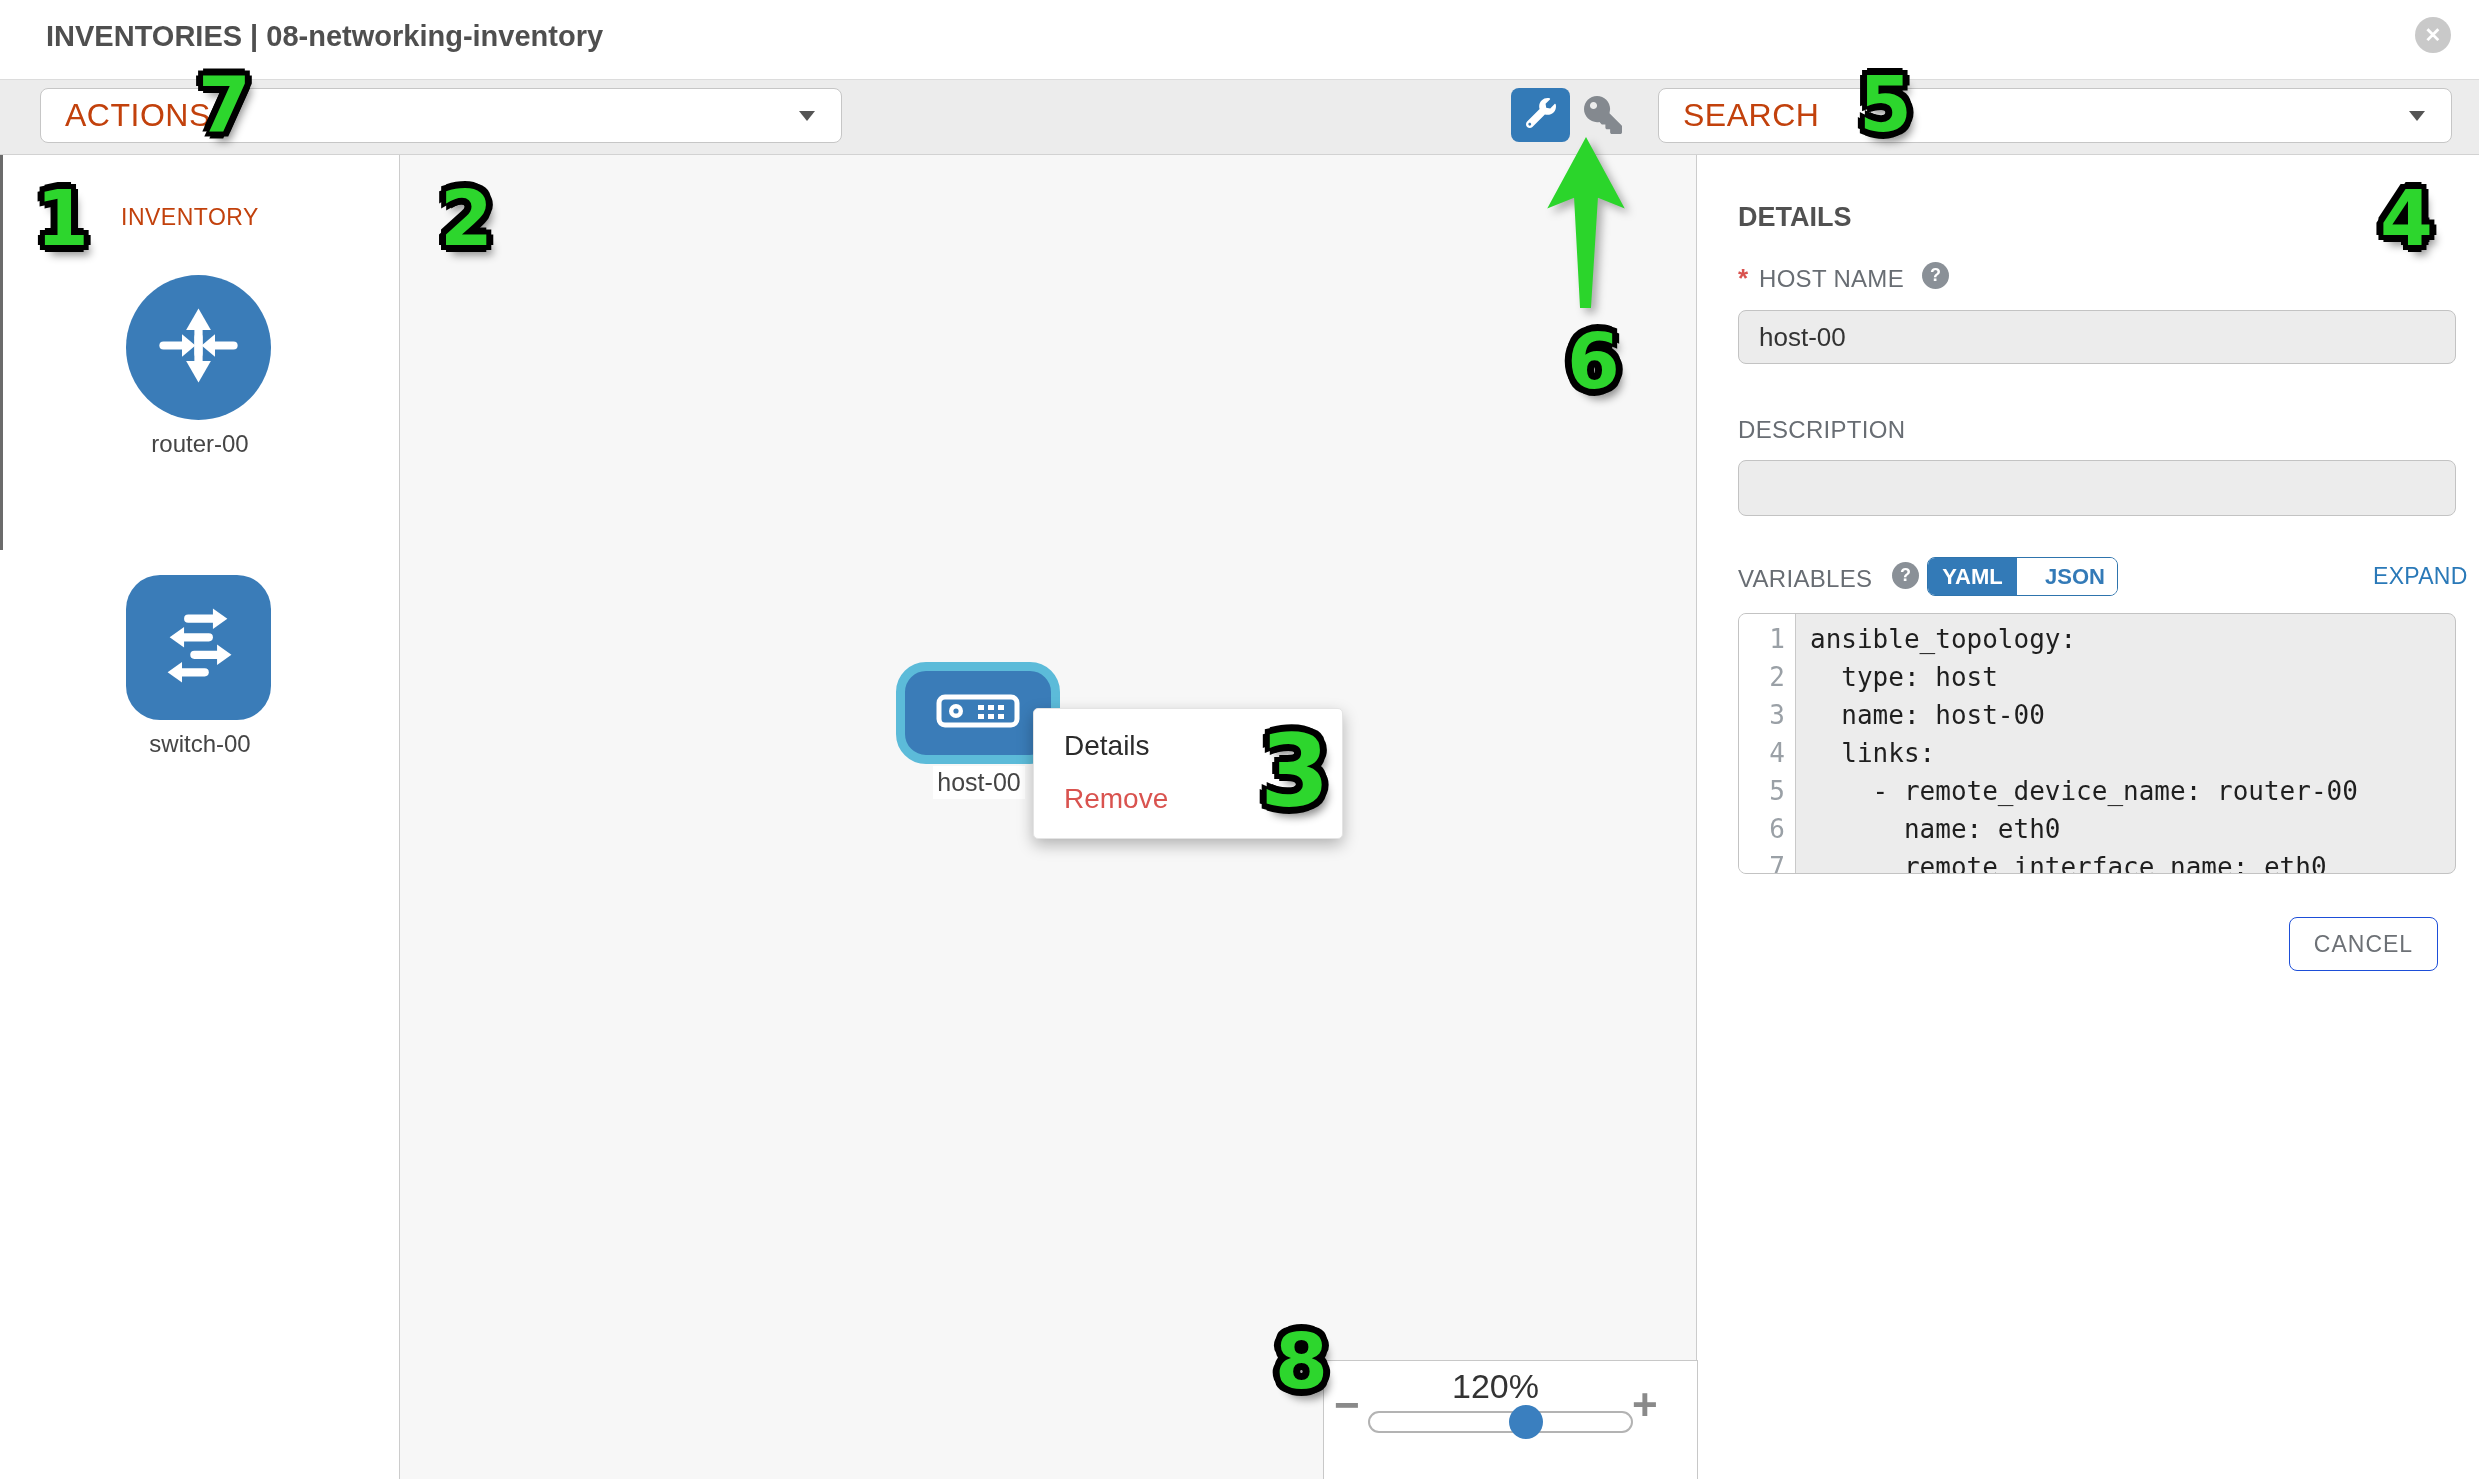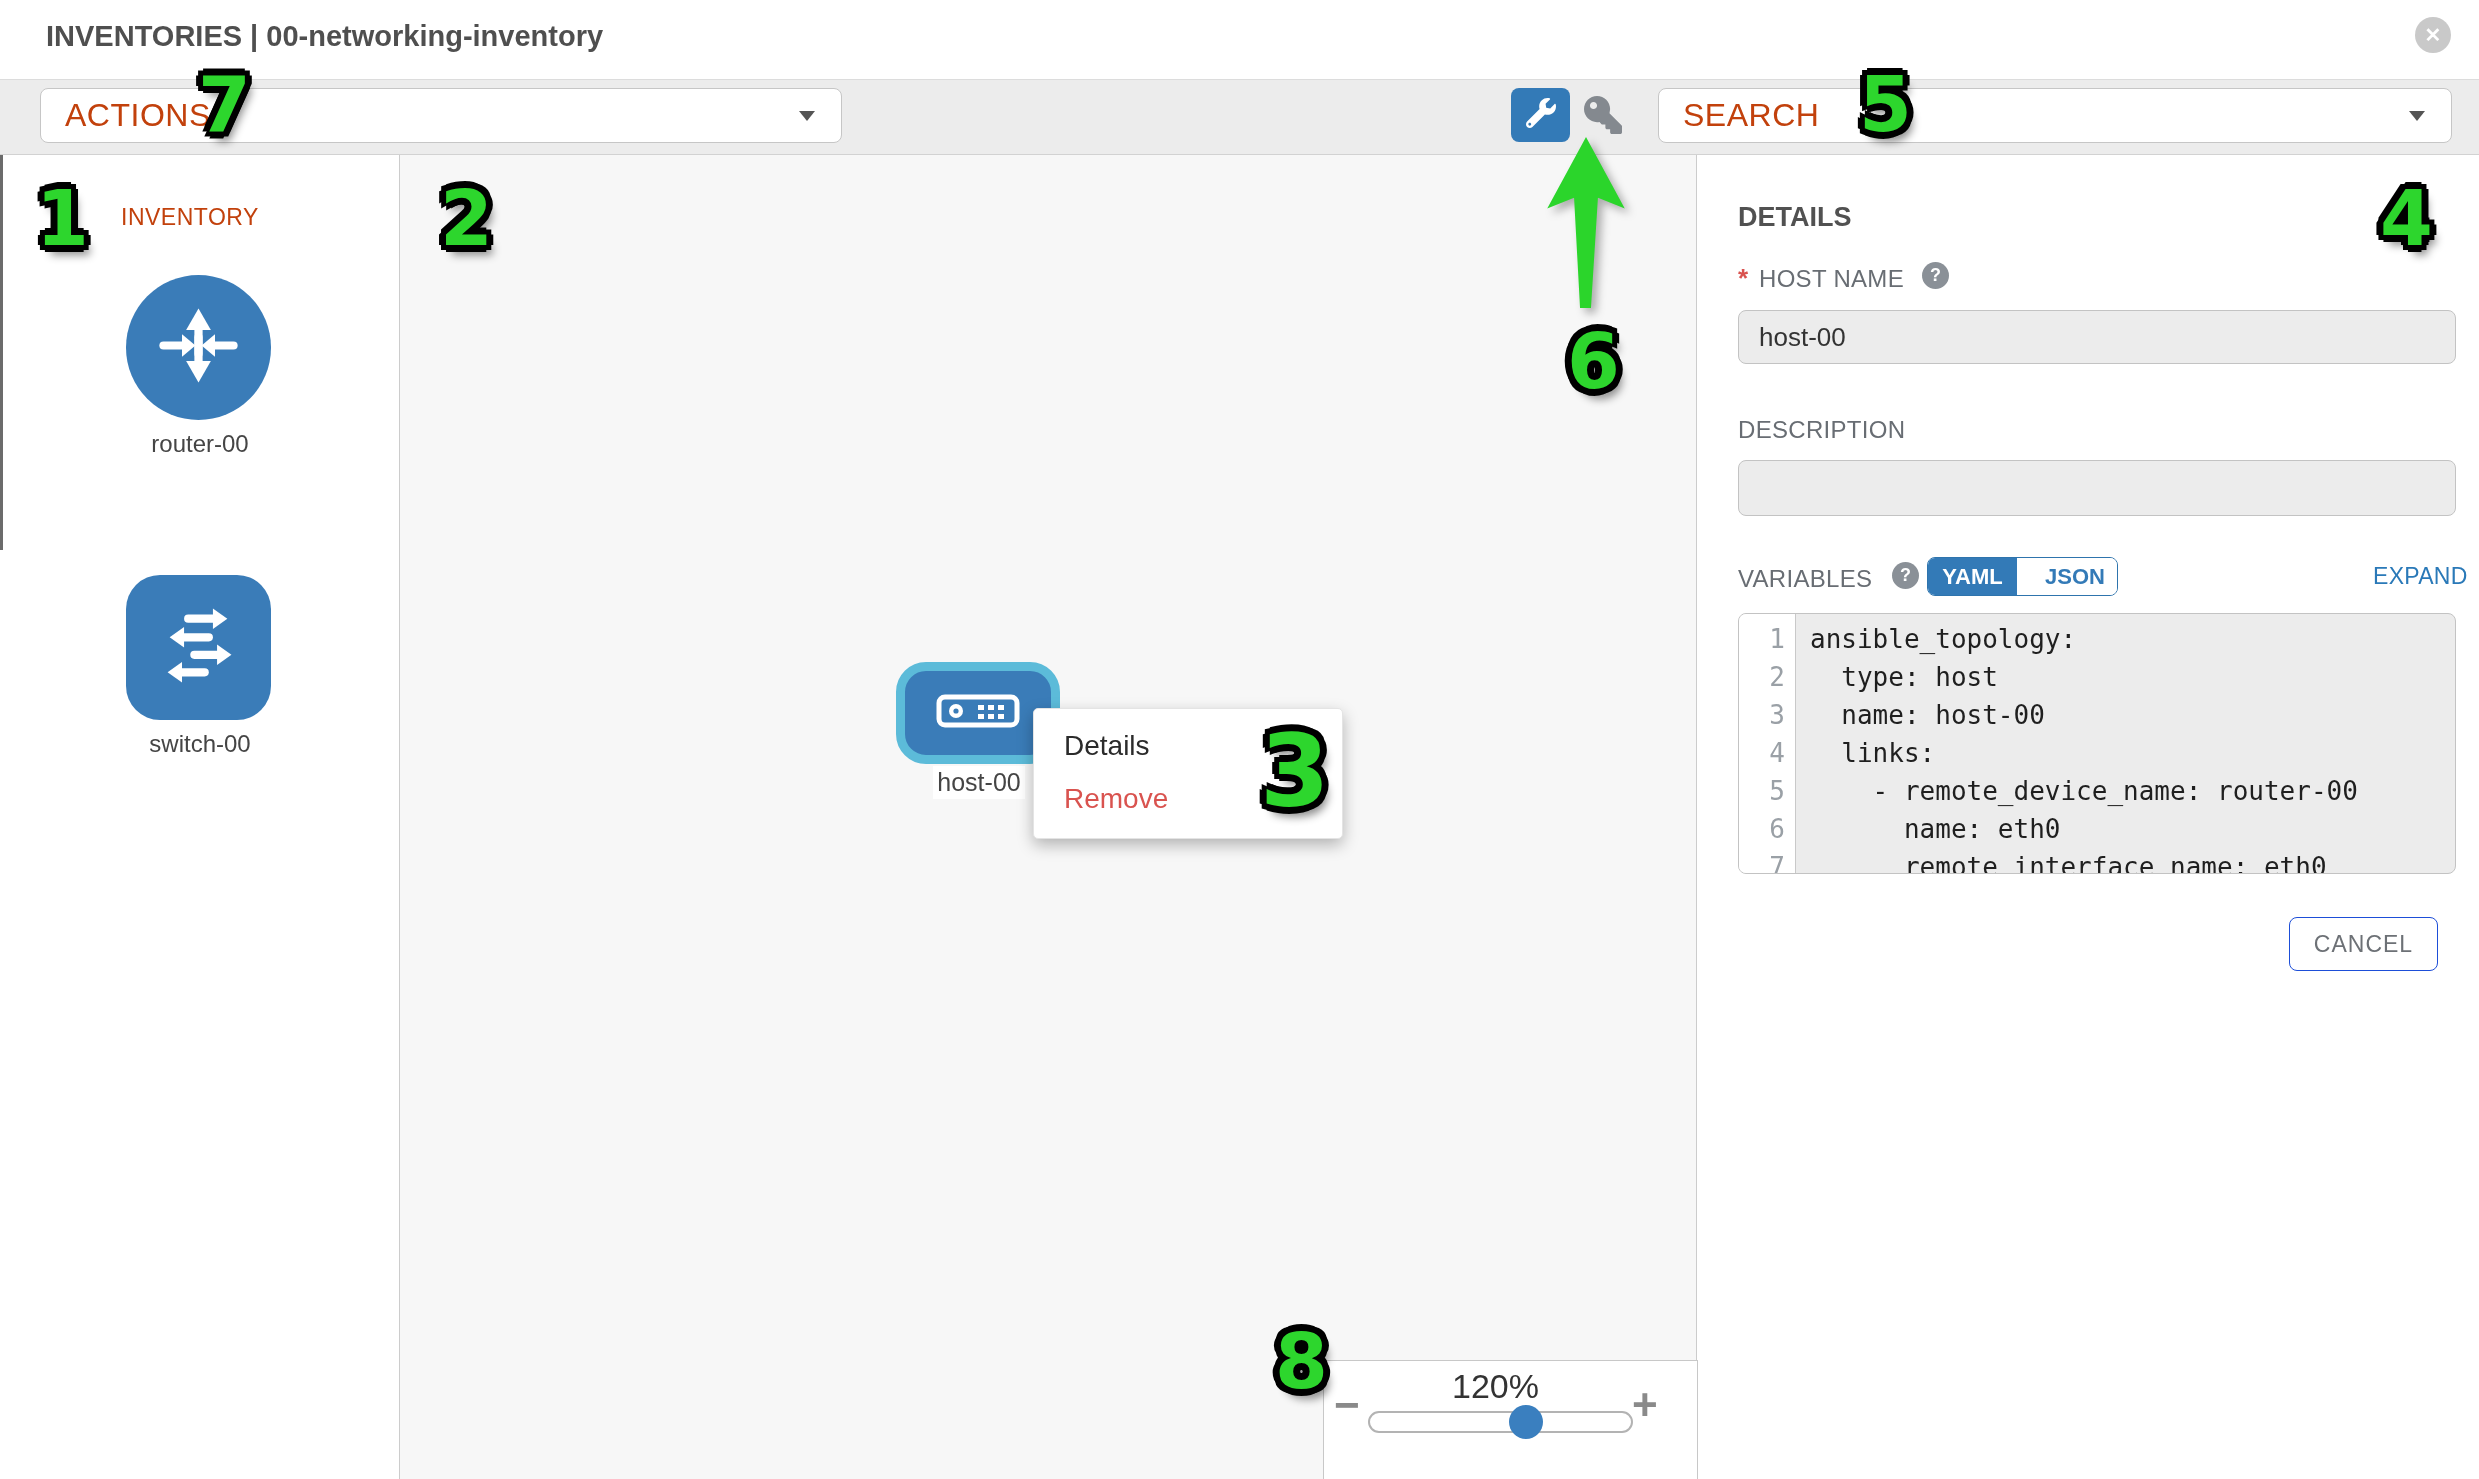--- a/index.html
+++ b/index.html
@@ -107,21 +107,21 @@
     text-shadow:-5px -5px 0 #000, 5px -5px 0 #000, -5px 5px 0 #000, 5px 5px 0 #000,
       -7px 0 0 #000, 7px 0 0 #000, 0 -7px 0 #000, 0 7px 0 #000, 6px 10px 8px rgba(0,0,0,.45); }
   .ann-big { font-size:100px; }
   .ann-arrow { filter:drop-shadow(5px 5px 4px rgba(0,0,0,.30)); }
 </style>
 </head>
 <body>
 
 <div class="screen">
 
-  <div class="abs app-title">INVENTORIES | 00-networking-inventory</div>
+  <div class="abs app-title">INVENTORIES | 08-networking-inventory</div>
   <div class="abs close-btn">
     <span>✕</span>
   </div>
 
   <div class="abs toolbar"></div>
   <div class="abs dropdown dd-actions">
     <span class="dd-label">ACTIONS</span>
     <span class="caret"></span>
   </div>
   <div class="abs btn-wrench">

